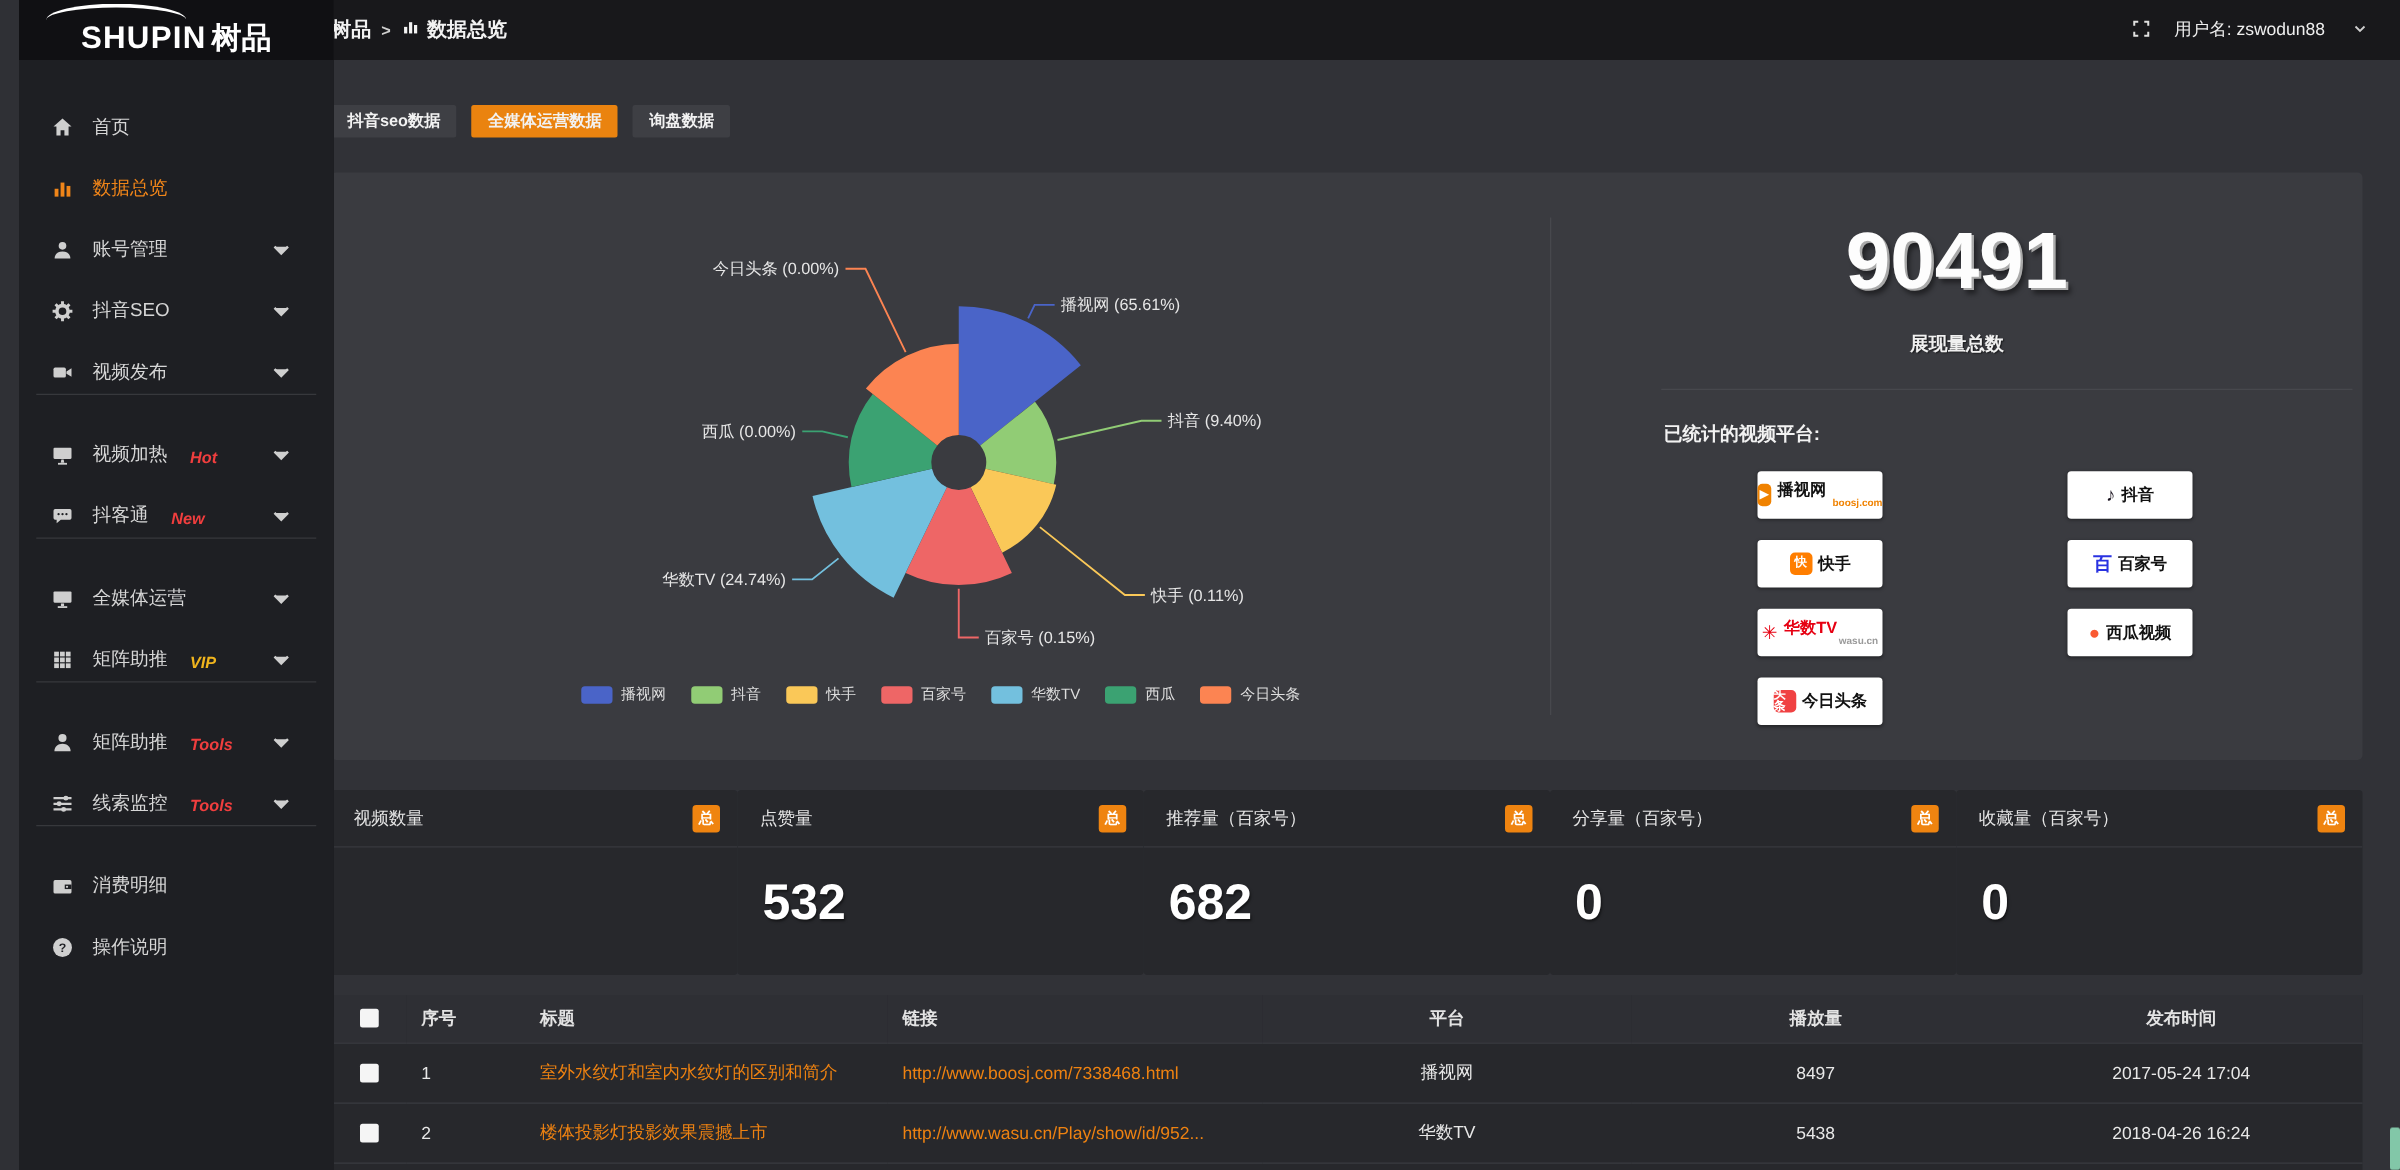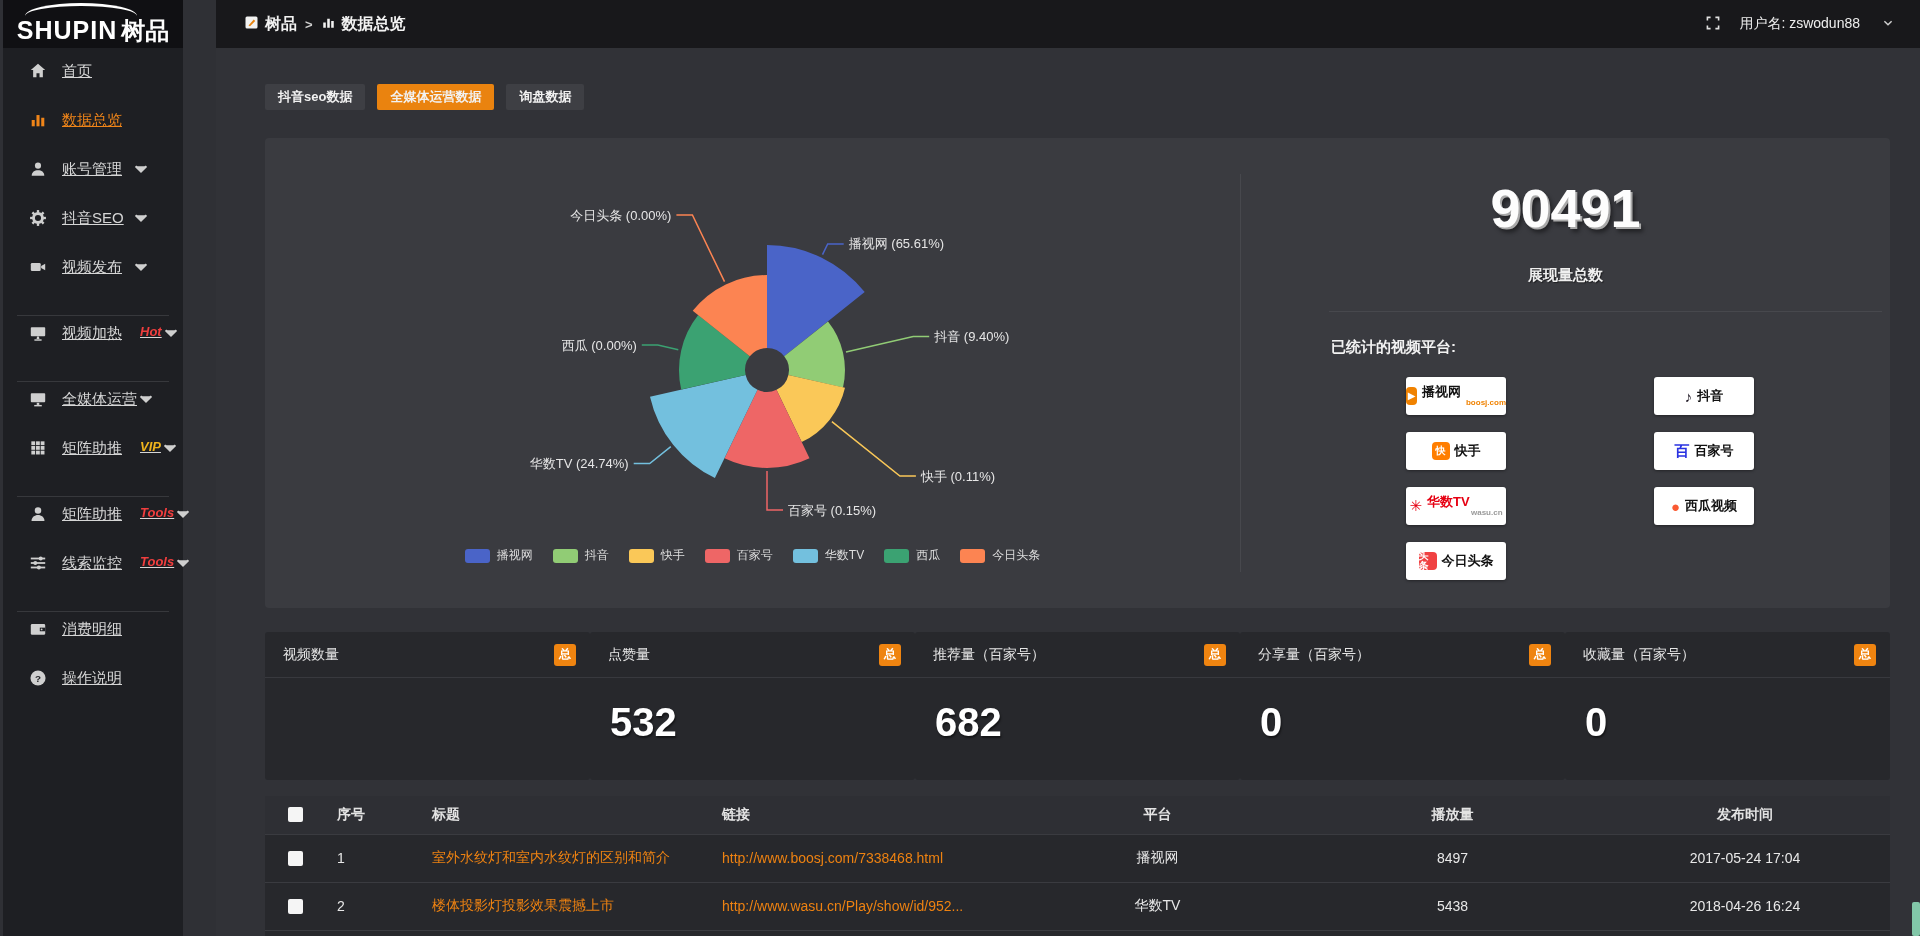--- a/index.html
+++ b/index.html
@@ -9,30 +9,30 @@
   
   .topbar { position:fixed; left:216px; right:0; top:0; height:48px; background:#18181b;
     display:flex; align-items:center; justify-content:space-between; padding:0 26px 0 28px; z-index:5; }
   .crumbs { display:flex; align-items:center; gap:8px; font-size:16px; font-weight:bold; color:#f2f2f2; }
   .crumb { display:flex; align-items:center; gap:6px; cursor:pointer; }
   .crumb-sep { color:#cfcfcf; font-size:13px; font-weight:bold; }
   .top-right { display:flex; align-items:center; gap:18px; font-size:14px; color:#eee; }
   .user-wrap { display:flex; align-items:center; gap:22px; }
 
   
-  .sidebar { position:fixed; left:3px; top:0; bottom:0; width:180px; background:#1e1f23; z-index:6; }
+  .sidebar { position:fixed; left:15px; top:0; bottom:0; width:252px; background:#1e1f23; z-index:6; }
   .logo { height:48px; background:#101013; display:flex; align-items:flex-end; justify-content:center;
     gap:4px; padding-bottom:5px; position:relative; }
   .logo-en { font-size:25px; font-weight:bold; letter-spacing:1px; color:#fff; line-height:1; }
   .logo-cn { font-size:24px; font-weight:bold; color:#fff; line-height:1; }
   .logo-arc { position:absolute; top:3px; left:22px; width:112px; height:13px;
     border-top:3px solid #fff; border-radius:50% 50% 0 0 / 100% 100% 0 0; }
   .menu { padding-top:14px; }
-  .side-item { height:49px; display:flex; align-items:flex-start; padding:0 18px 0 26px; cursor:pointer;
-    font-size:15px; color:#d6d6d6;text-decoration:underline; }
+  .side-item { height:49px; display:flex; align-items:flex-end; padding:0 18px 0 26px; cursor:pointer;
+    font-size:15px; color:#d6d6d6; }
   .side-item .ic { width:18px; height:18px; margin-right:15px; flex:0 0 auto; color:#cfcfcf; }
   .side-item.active { color:#f08519; }
   .side-item.active .ic { color:#f08519; }
   .side-label { flex:0 0 auto; }
   .side-badge { font-size:13px; font-weight:bold; font-style:italic; margin-left:18px; }
   .side-chevron { margin-left:auto; width:12px; height:12px; color:#9a9a9a; }
   .side-divider { height:1px; background:#37383c; margin:8px 14px; }
 
   .ic { display:inline-block; vertical-align:middle; }
   svg.ic { fill:currentColor; }
@@ -51,21 +51,21 @@
   .panel { position:relative; width:1625px; height:470px; background:#3a3b40; border-radius:4px; }
   .chart-region { position:absolute; left:0; top:0; width:975px; height:470px; }
   .legend { position:absolute; left:0; right:0; bottom:44px; display:flex; justify-content:center;
     gap:20px; align-items:center; }
   .legend-item { display:flex; align-items:center; gap:7px; cursor:pointer; }
   .legend-swatch { width:25px; height:14px; border-radius:3px; }
   .legend-label { font-size:12px; color:#ddd; }
   .v-divider { position:absolute; left:975px; top:36px; bottom:36px; width:1px; background:#47484d; }
 
   .summary-region { position:absolute; left:976px; top:0; width:649px; height:470px; }
-  .big-number { margin-top:40px; text-align:center; font-size:54px; font-weight:bold; color:#fdfdfd;
+  .big-number { margin-top:40px; text-align:center; font-size:64px; font-weight:bold; color:#fdfdfd;
     line-height:60px; text-shadow:2px 2px 0 #a9a9a9, 4px 5px 4px rgba(0,0,0,.45); }
   .big-number-label { margin-top:28px; text-align:center; font-size:15px; font-weight:bold; color:#f0f0f0;
     text-shadow:1px 1px 1px rgba(0,0,0,.5); }
   .h-divider { height:1px; background:#47484d; margin:26px 8px 0 88px; }
   .platforms-title { margin:26px 0 0 90px; font-size:15px; font-weight:bold; color:#f2f2f2; }
   .platform-cols { display:flex; margin:20px 0 0 165px; gap:148px; }
   .platform-col { display:flex; flex-direction:column; gap:17px; }
   .platform-card { width:100px; height:38px; background:#fff; border-radius:3px; display:flex;
     align-items:center; justify-content:center; gap:5px; box-shadow:0 1px 3px rgba(0,0,0,.4); }
   .p-glyph { display:flex; align-items:center; justify-content:center; font-weight:bold; }
@@ -166,20 +166,35 @@
       </div>
       <div class="side-divider"></div>
       <div class="side-item">
         <svg class="ic" viewBox="0 0 20 20">
           <rect x="2" y="3.5" width="16" height="10" rx="1"></rect>
           <path d="M8.4 16.8 H11.6 L11 14 H9 Z"></path>
           <rect x="6" y="17" width="8" height="1.6"></rect>
         </svg>
         <span class="side-label">视频加热</span>
         <span class="side-badge" style="color: rgb(240, 62, 62);">Hot</span>
+        <svg class="ic side-chevron" viewBox="0 0 20 20" fill="none" stroke="currentColor" stroke-width="2.2">
+          <path d="M4 7 L10 13 L16 7"></path>
+        </svg>
+      </div>
+      <div class="side-item">
+        <svg class="ic" viewBox="0 0 20 20">
+          <path d="M3.5 3.5 H16.5 Q18 3.5 18 5 V11.5 Q18 13 16.5 13 H8.5 L4.8 16.2 V13 H3.5 Q2 13 2 11.5 V5 Q2 3.5 3.5 3.5 Z"></path>
+          <g fill="#1e1f23">
+            <circle cx="6.5" cy="8.2" r="1"></circle>
+            <circle cx="10" cy="8.2" r="1"></circle>
+            <circle cx="13.5" cy="8.2" r="1"></circle>
+          </g>
+        </svg>
+        <span class="side-label">抖客通</span>
+        <span class="side-badge" style="color: rgb(240, 62, 62);">New</span>
         <svg class="ic side-chevron" viewBox="0 0 20 20" fill="none" stroke="currentColor" stroke-width="2.2">
           <path d="M4 7 L10 13 L16 7"></path>
         </svg>
       </div>
       <div class="side-divider"></div>
       <div class="side-item">
         <svg class="ic" viewBox="0 0 20 20">
           <rect x="2" y="3.5" width="16" height="10" rx="1"></rect>
           <rect x="8.6" y="14.2" width="2.8" height="2.4"></rect>
           <rect x="5.8" y="16.6" width="8.4" height="1.6"></rect>

